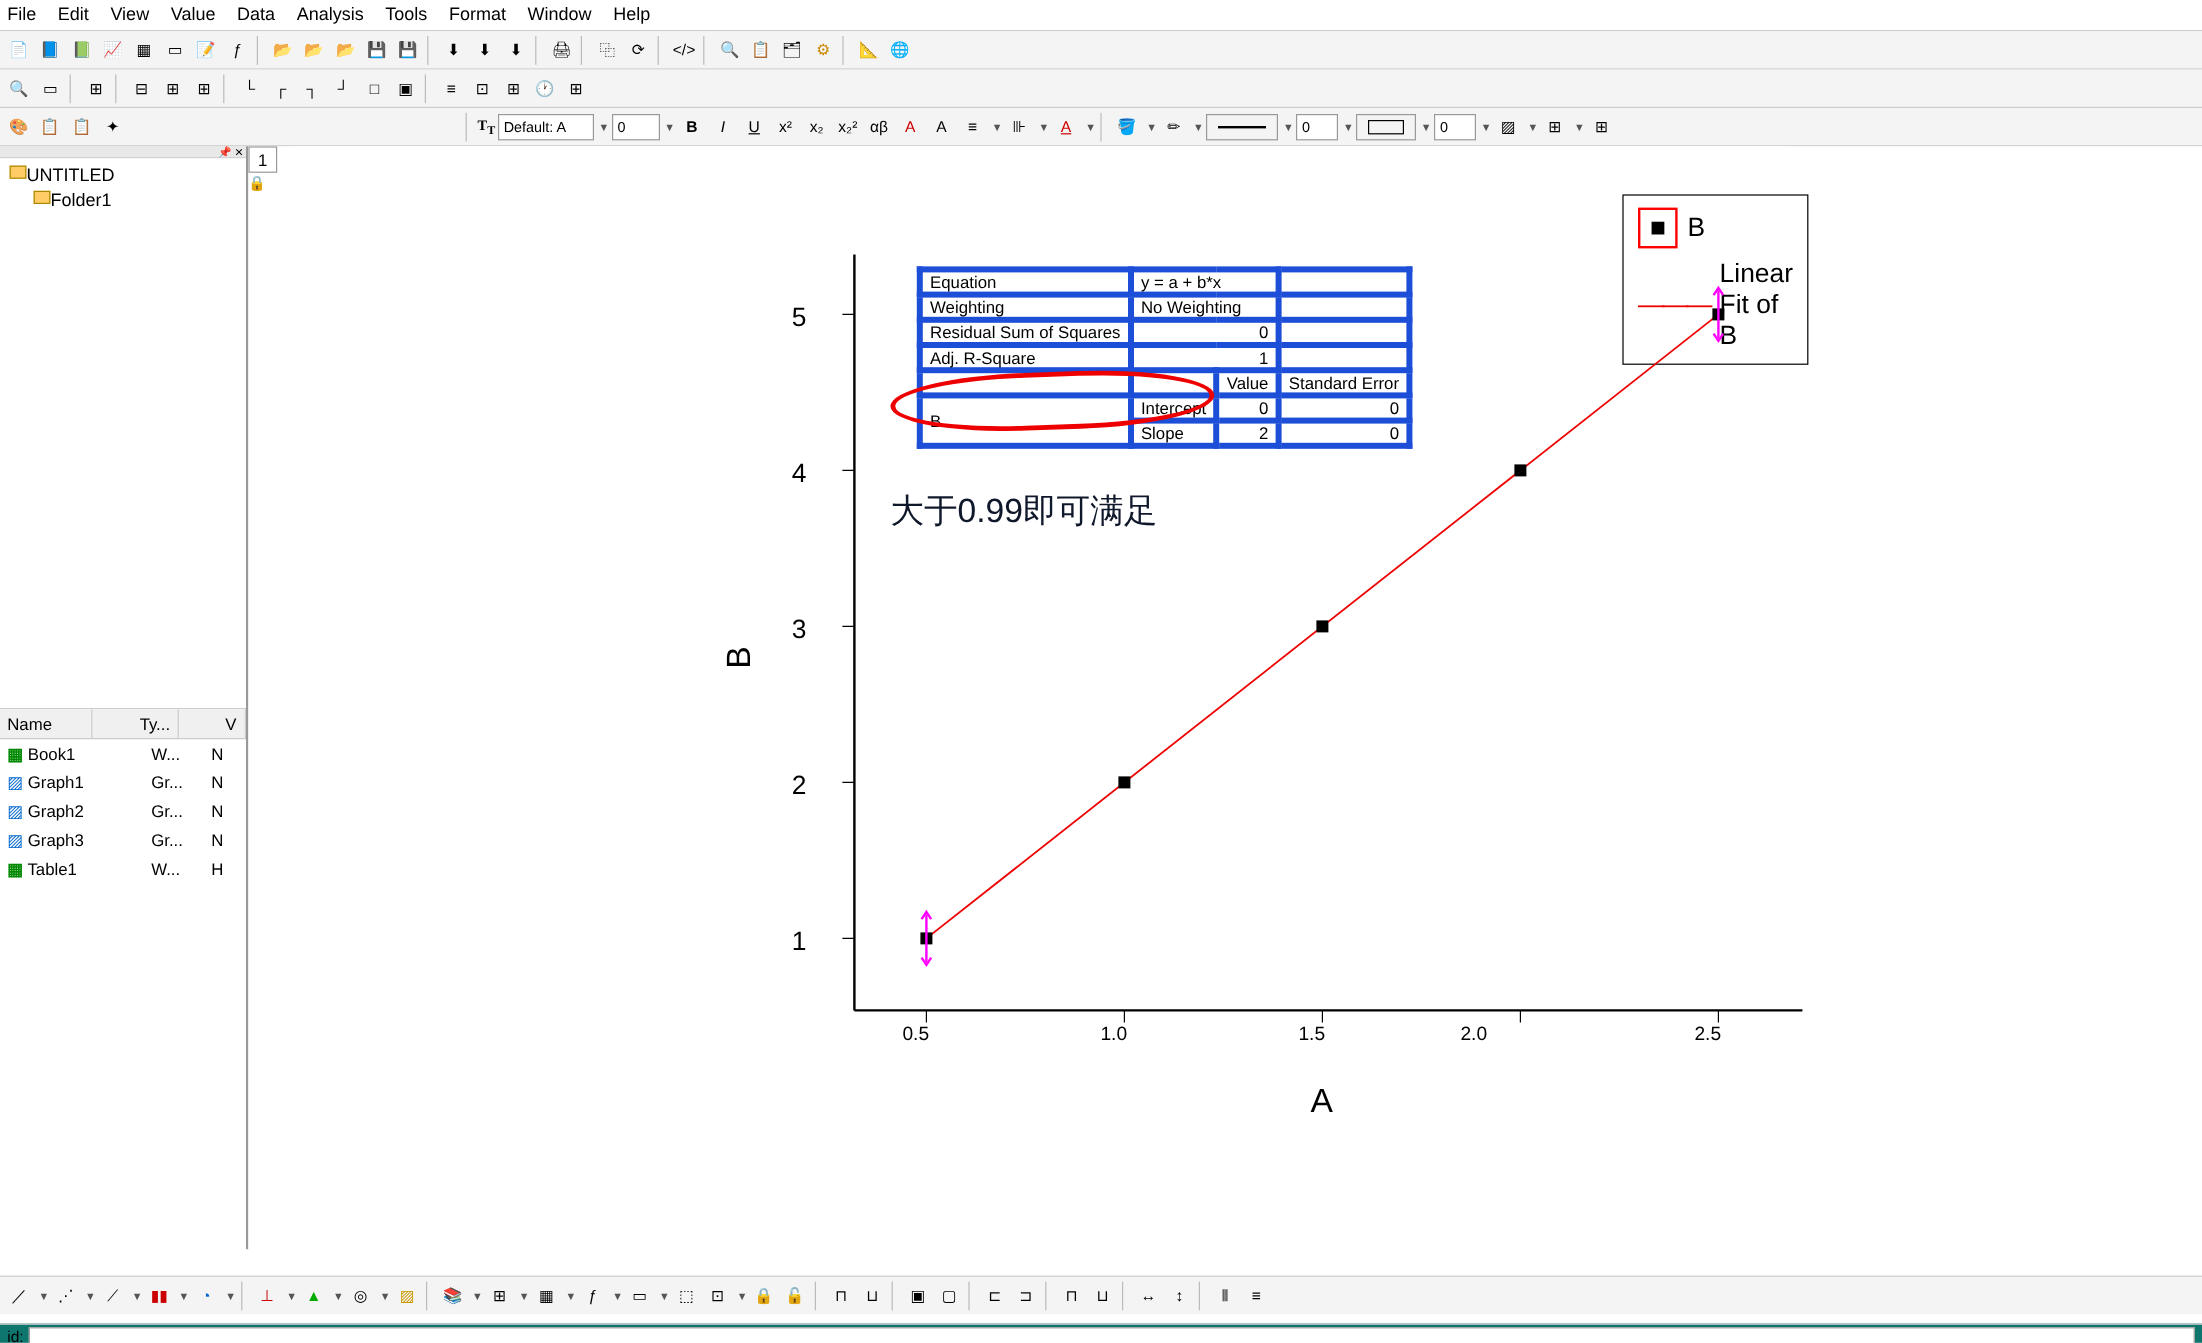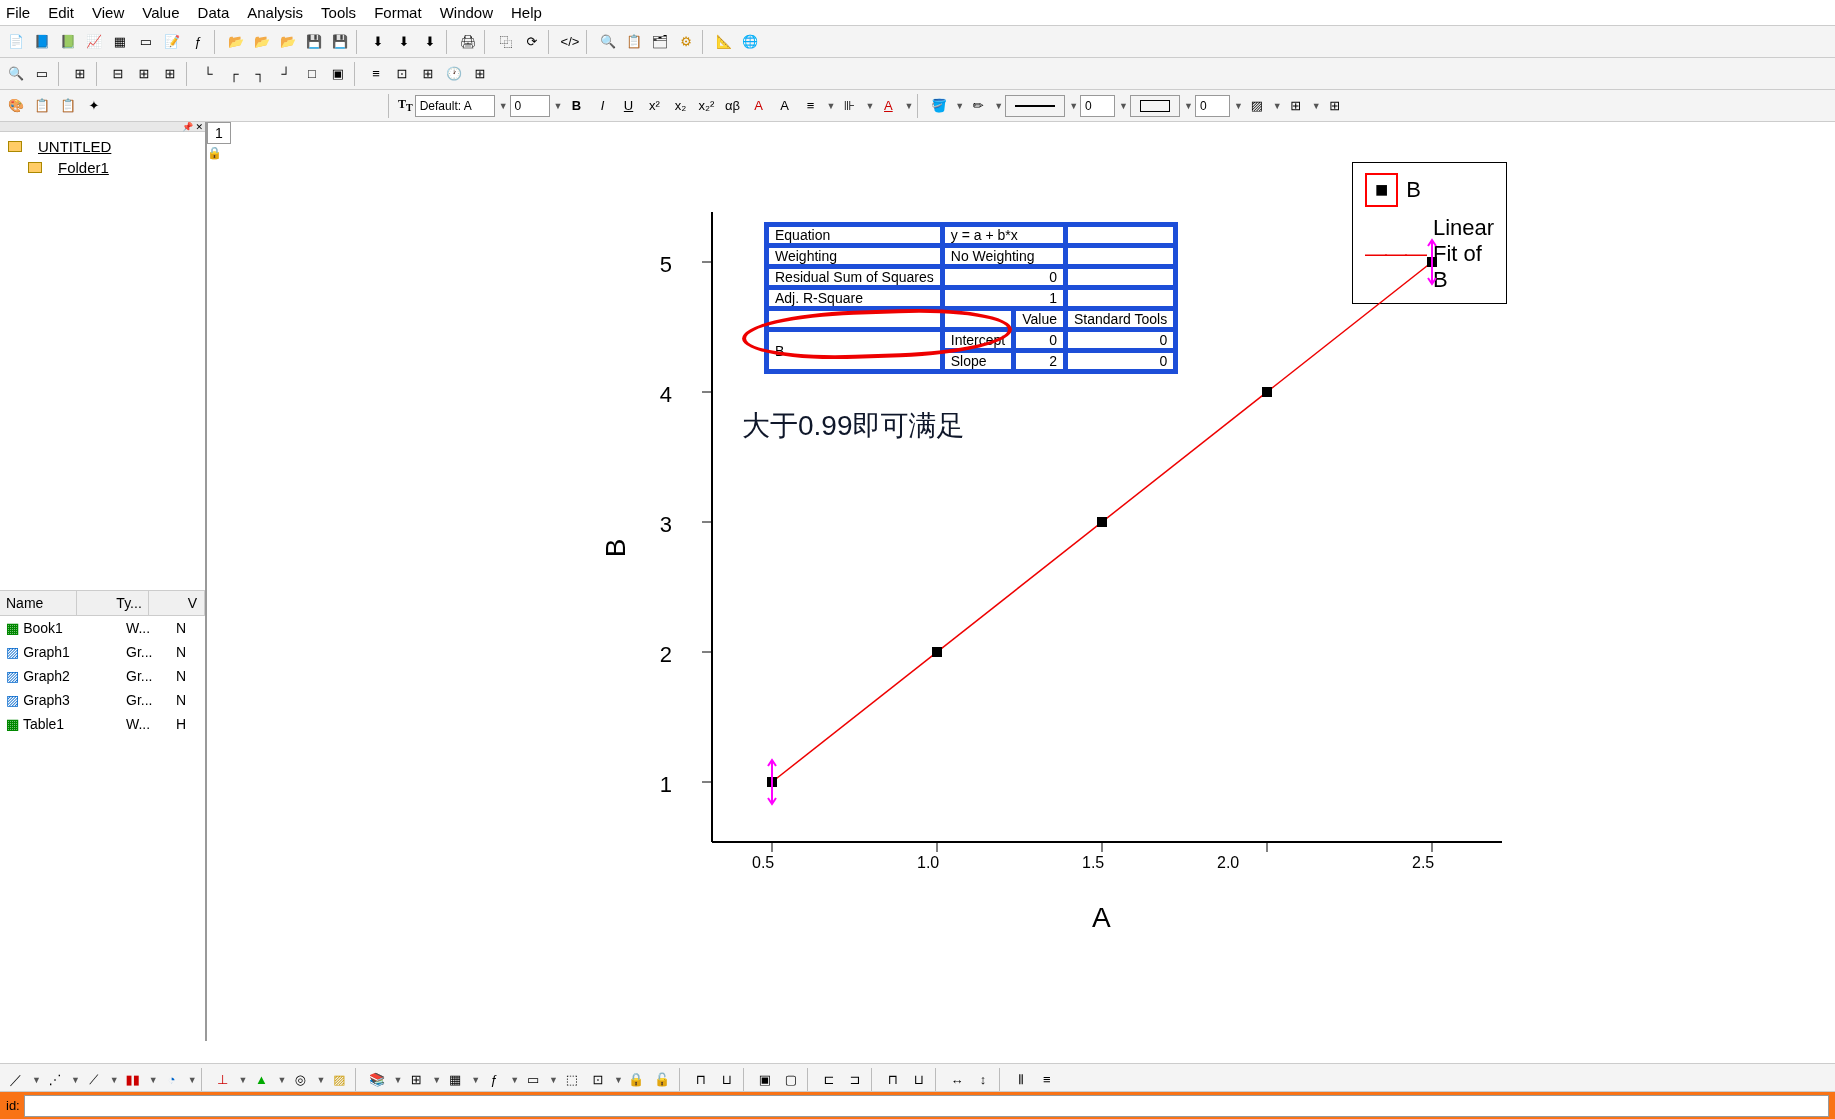--- a/index.html
+++ b/index.html
@@ -5,21 +5,21 @@
 * { margin: 0; padding: 0; box-sizing: border-box; }
 body { font-family: Arial, sans-serif; font-size: 12px; background: #fff; overflow: hidden; width: 1835px; height: 1119px; }
 .menubar { display: flex; gap: 18px; padding: 4px 6px; border-bottom: 1px solid #ccc; font-size: 15px; }
 .menubar span { cursor: pointer; }
 .toolbar-row { display: flex; align-items: center; gap: 2px; padding: 2px 4px; border-bottom: 1px solid #ccc; background: #f4f4f4; height: 32px; }
 .tbtn { width: 24px; height: 24px; display: flex; align-items: center; justify-content: center; border: 1px solid transparent; background: #f4f4f4; cursor: pointer; font-size: 13px; }
 .tsep { width: 6px; height: 24px; border-left: 1px solid #bbb; margin: 0 2px; }
 .main-area { display: flex; height: calc(100% - 200px); }
 .side-panel { width: 207px; border-right: 2px solid #999; display: flex; flex-direction: column; }
 .tree-panel { flex: 1; border-bottom: 1px solid #ccc; padding: 4px; background: #fff; font-size: 15px; }
-.tree-item { padding: 2px 4px; cursor: pointer; display: flex; align-items: center; gap: 16px; text-decoration: underline; }
+.tree-item { padding: 2px 4px; cursor: pointer; display: flex; gap: 0; }
 .tree-child { padding-left: 24px; }
 .list-panel { flex: 1; background: #fff; }
 .list-header { display: flex; background: #f0f0f0; border-bottom: 1px solid #ccc; font-size: 14px; gap: 33px; }
 .list-header > div { padding: 4px 6px; border-right: 1px solid #ccc; }
 .list-row { display: flex; font-size: 14px; padding: 2px 0; cursor: pointer; }
 .list-row > div { padding: 2px 6px; }
 .graph-area { flex: 1; position: relative; background: #fff; }
 .graph-canvas { position: absolute; left: 35px; top: 0; width: 1250px; height: 1010px; background: #fff; }
 .page-tab { position: absolute; left: 0; top: 0; width: 24px; height: 22px; background: #fff; border: 1px solid #999; text-align: center; font-size: 14px; line-height: 20px; }
 .lock-icon-area { position: absolute; left: 0; top: 24px; font-size: 12px; color: #080; }
@@ -30,21 +30,21 @@
 .fit-table td { border: 5px solid #1d4ed8; padding: 0 6px; white-space: nowrap; }
 .red-circle { position: absolute; left: 500px; top: 188px; width: 270px; height: 48px; border: 4px solid #e00; border-radius: 50%/60%; z-index: 6; transform: rotate(-2deg); }
 .red-annotation { position: absolute; left: 500px; top: 285px; font-size: 28px; color: #0f172a; z-index: 6; }
 .axis-y-label { position: absolute; left: 365px; top: 410px; transform: rotate(-90deg); font-size: 28px; }
 .axis-x-label { position: absolute; left: 850px; top: 780px; font-size: 28px; }
 .tick-label-y { position: absolute; font-size: 22px; text-align: right; width: 30px; }
 .tick-label-x { position: absolute; font-size: 16px; width: 40px; }
 .plot-svg { position: absolute; left: 420px; top: 40px; }
 .fmt-input { height: 22px; border: 1px solid #999; padding: 0 4px; font-size: 12px; }
 .dropdown-arrow { font-size: 9px; color: #555; margin-left: 2px; }
-.status-bar { position: absolute; bottom: 0; left: 0; right: 0; height: 28px; border-top: 1px solid #ccc; background: #f97316; padding: 2px 6px; font-size: 13px; display: flex; align-items: center; }
+.status-bar { position: absolute; bottom: 0; left: 0; right: 0; height: 16px; border-top: 1px solid #ccc; background: #0f766e; padding: 2px 6px; font-size: 13px; display: flex; }
 .bottom-toolbar { position: absolute; bottom: 24px; left: 0; right: 0; height: 32px; border-top: 1px solid #ccc; background: #f4f4f4; display: flex; align-items: center; gap: 2px; padding: 2px 4px; }
 .folder-icon { width: 14px; height: 11px; background: #fc6; border: 1px solid #a80; display: inline-block; }
 .book-icon { color: #080; font-weight: bold; }
 .graph-icon { color: #06c; }
 </style>
 </head>
 <body>
 
 <div class="menubar">
   <span>File</span>
@@ -259,21 +259,21 @@
             </tr>
         <tr>
               <td>Adj. R-Square</td>
               <td colspan="2" style="text-align:right">1</td>
               <td></td>
             </tr>
         <tr>
               <td></td>
               <td></td>
               <td style="text-align:right">Value</td>
-              <td>Standard Tools</td>
+              <td>Standard Error</td>
             </tr>
         <tr>
               <td rowspan="2">B</td>
               <td>Intercept</td>
               <td style="text-align:right">0</td>
               <td style="text-align:right">0</td>
             </tr>
         <tr>
               <td>Slope</td>
               <td style="text-align:right">2</td>

